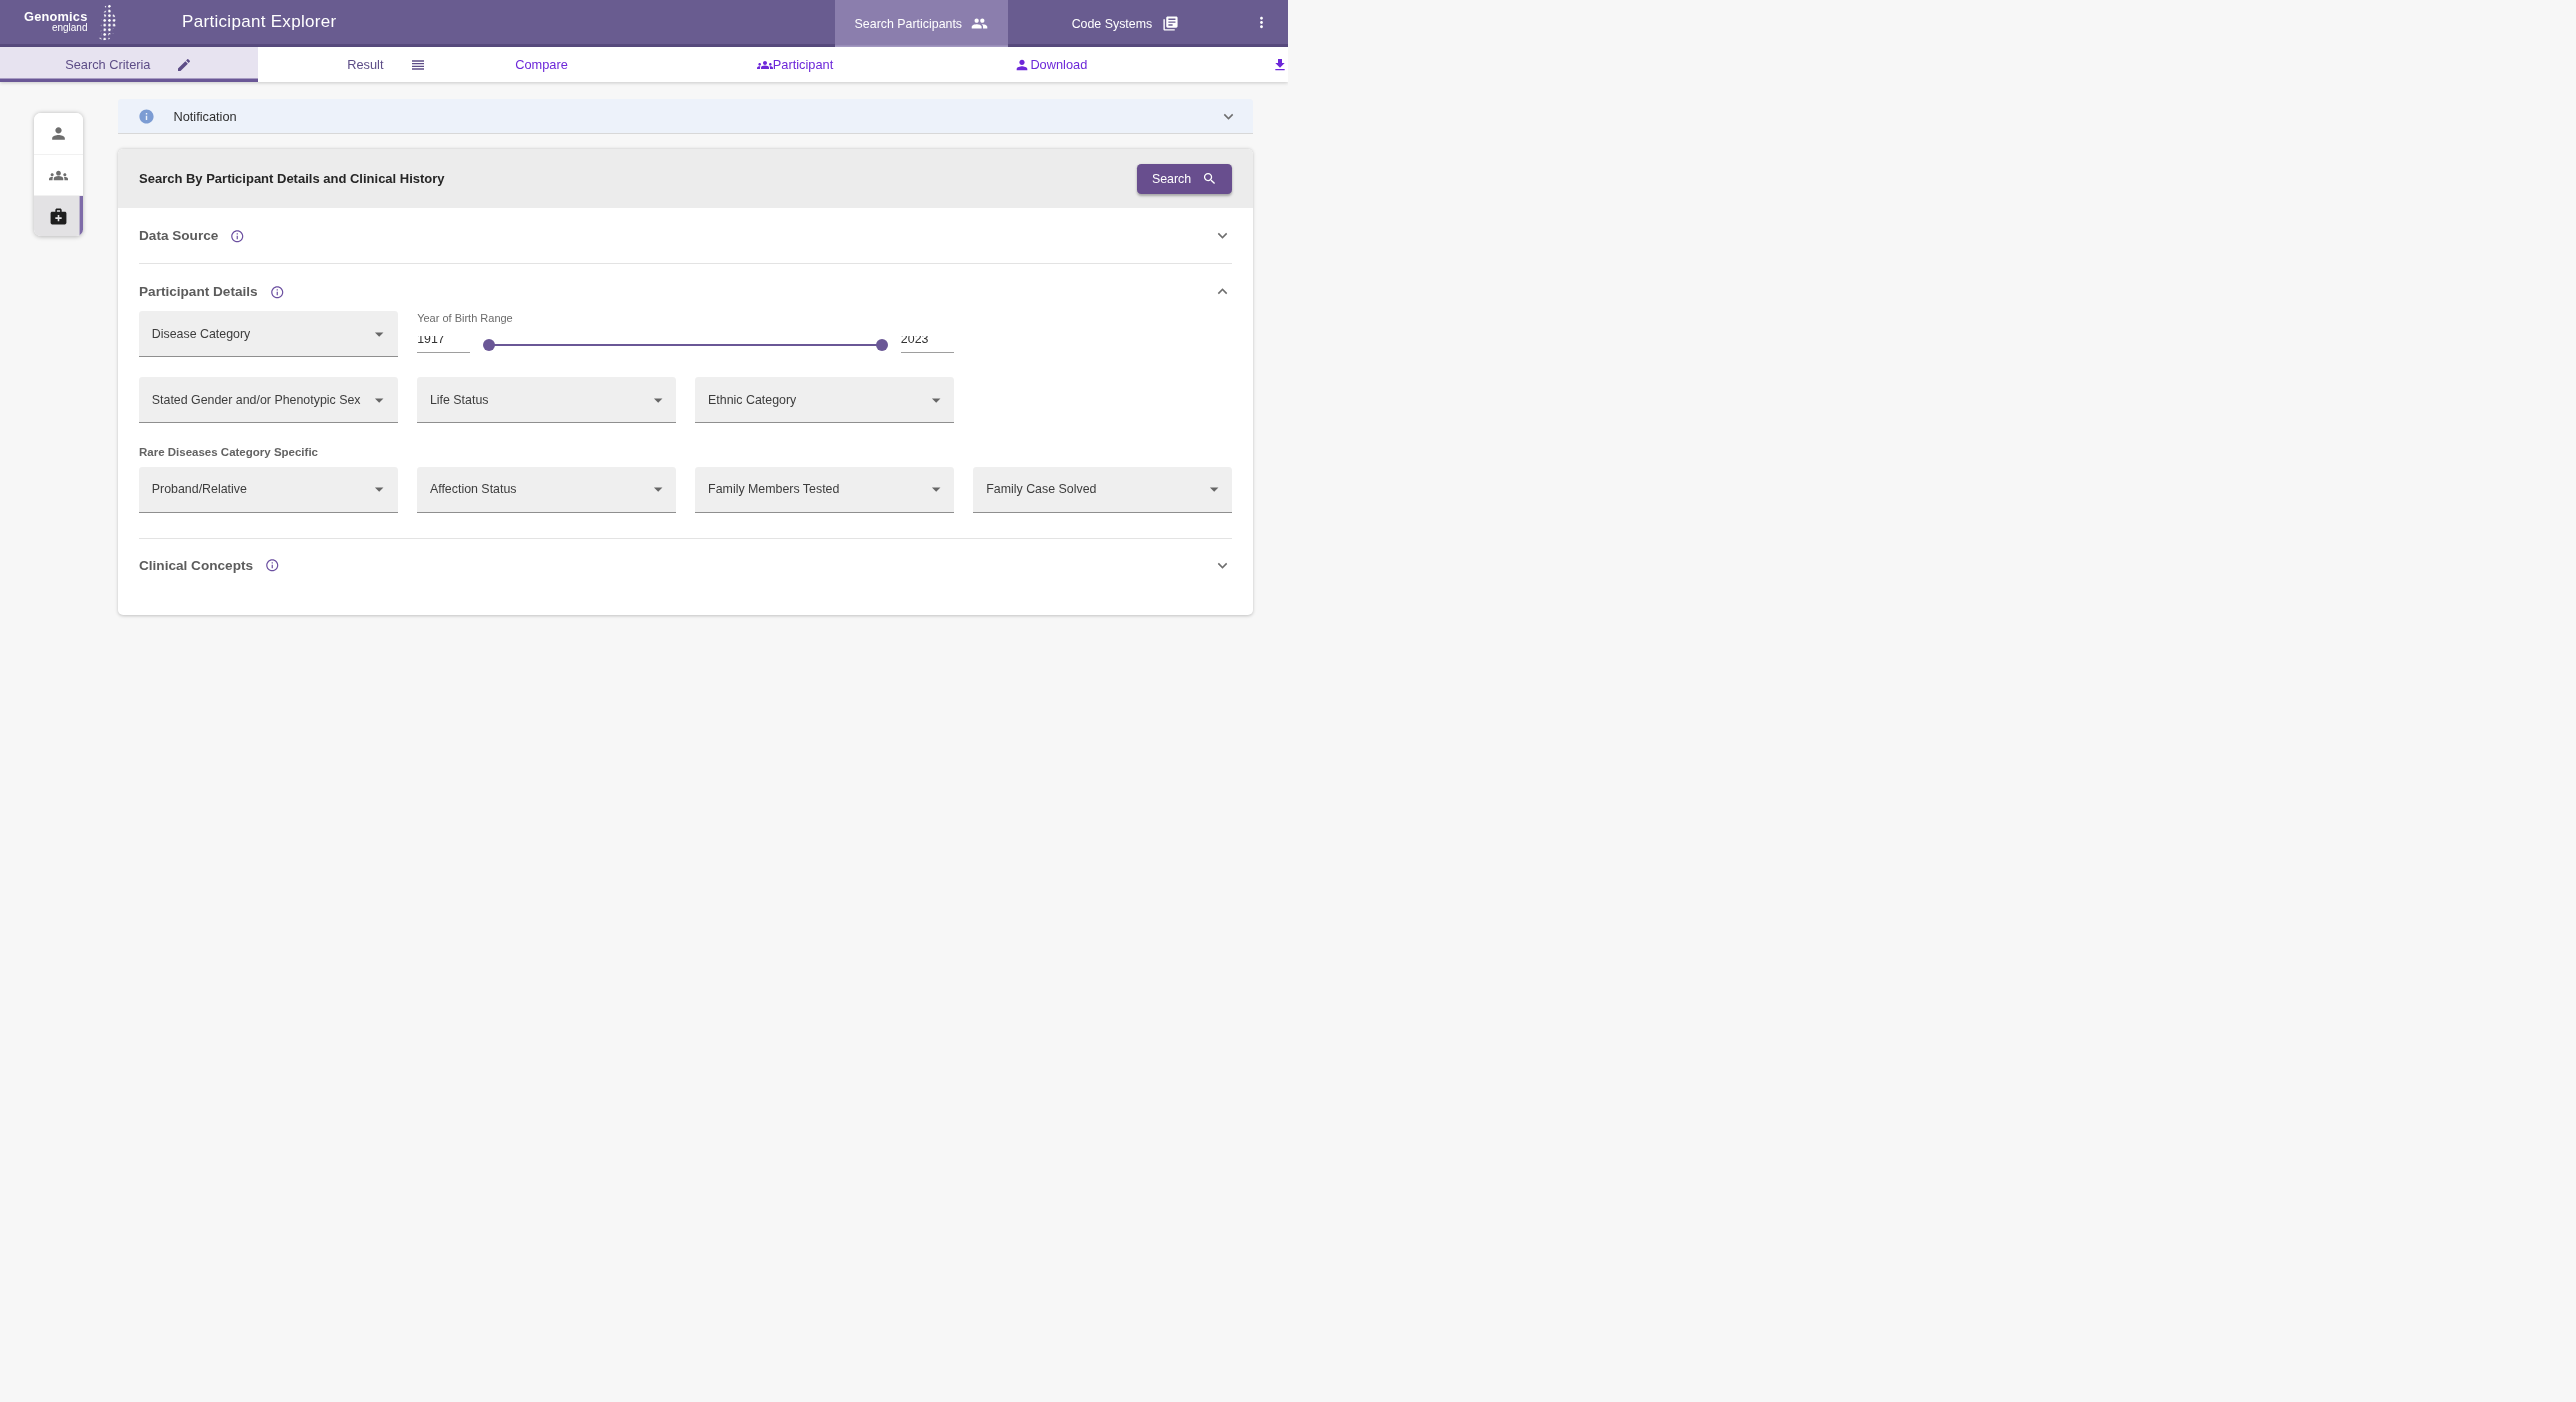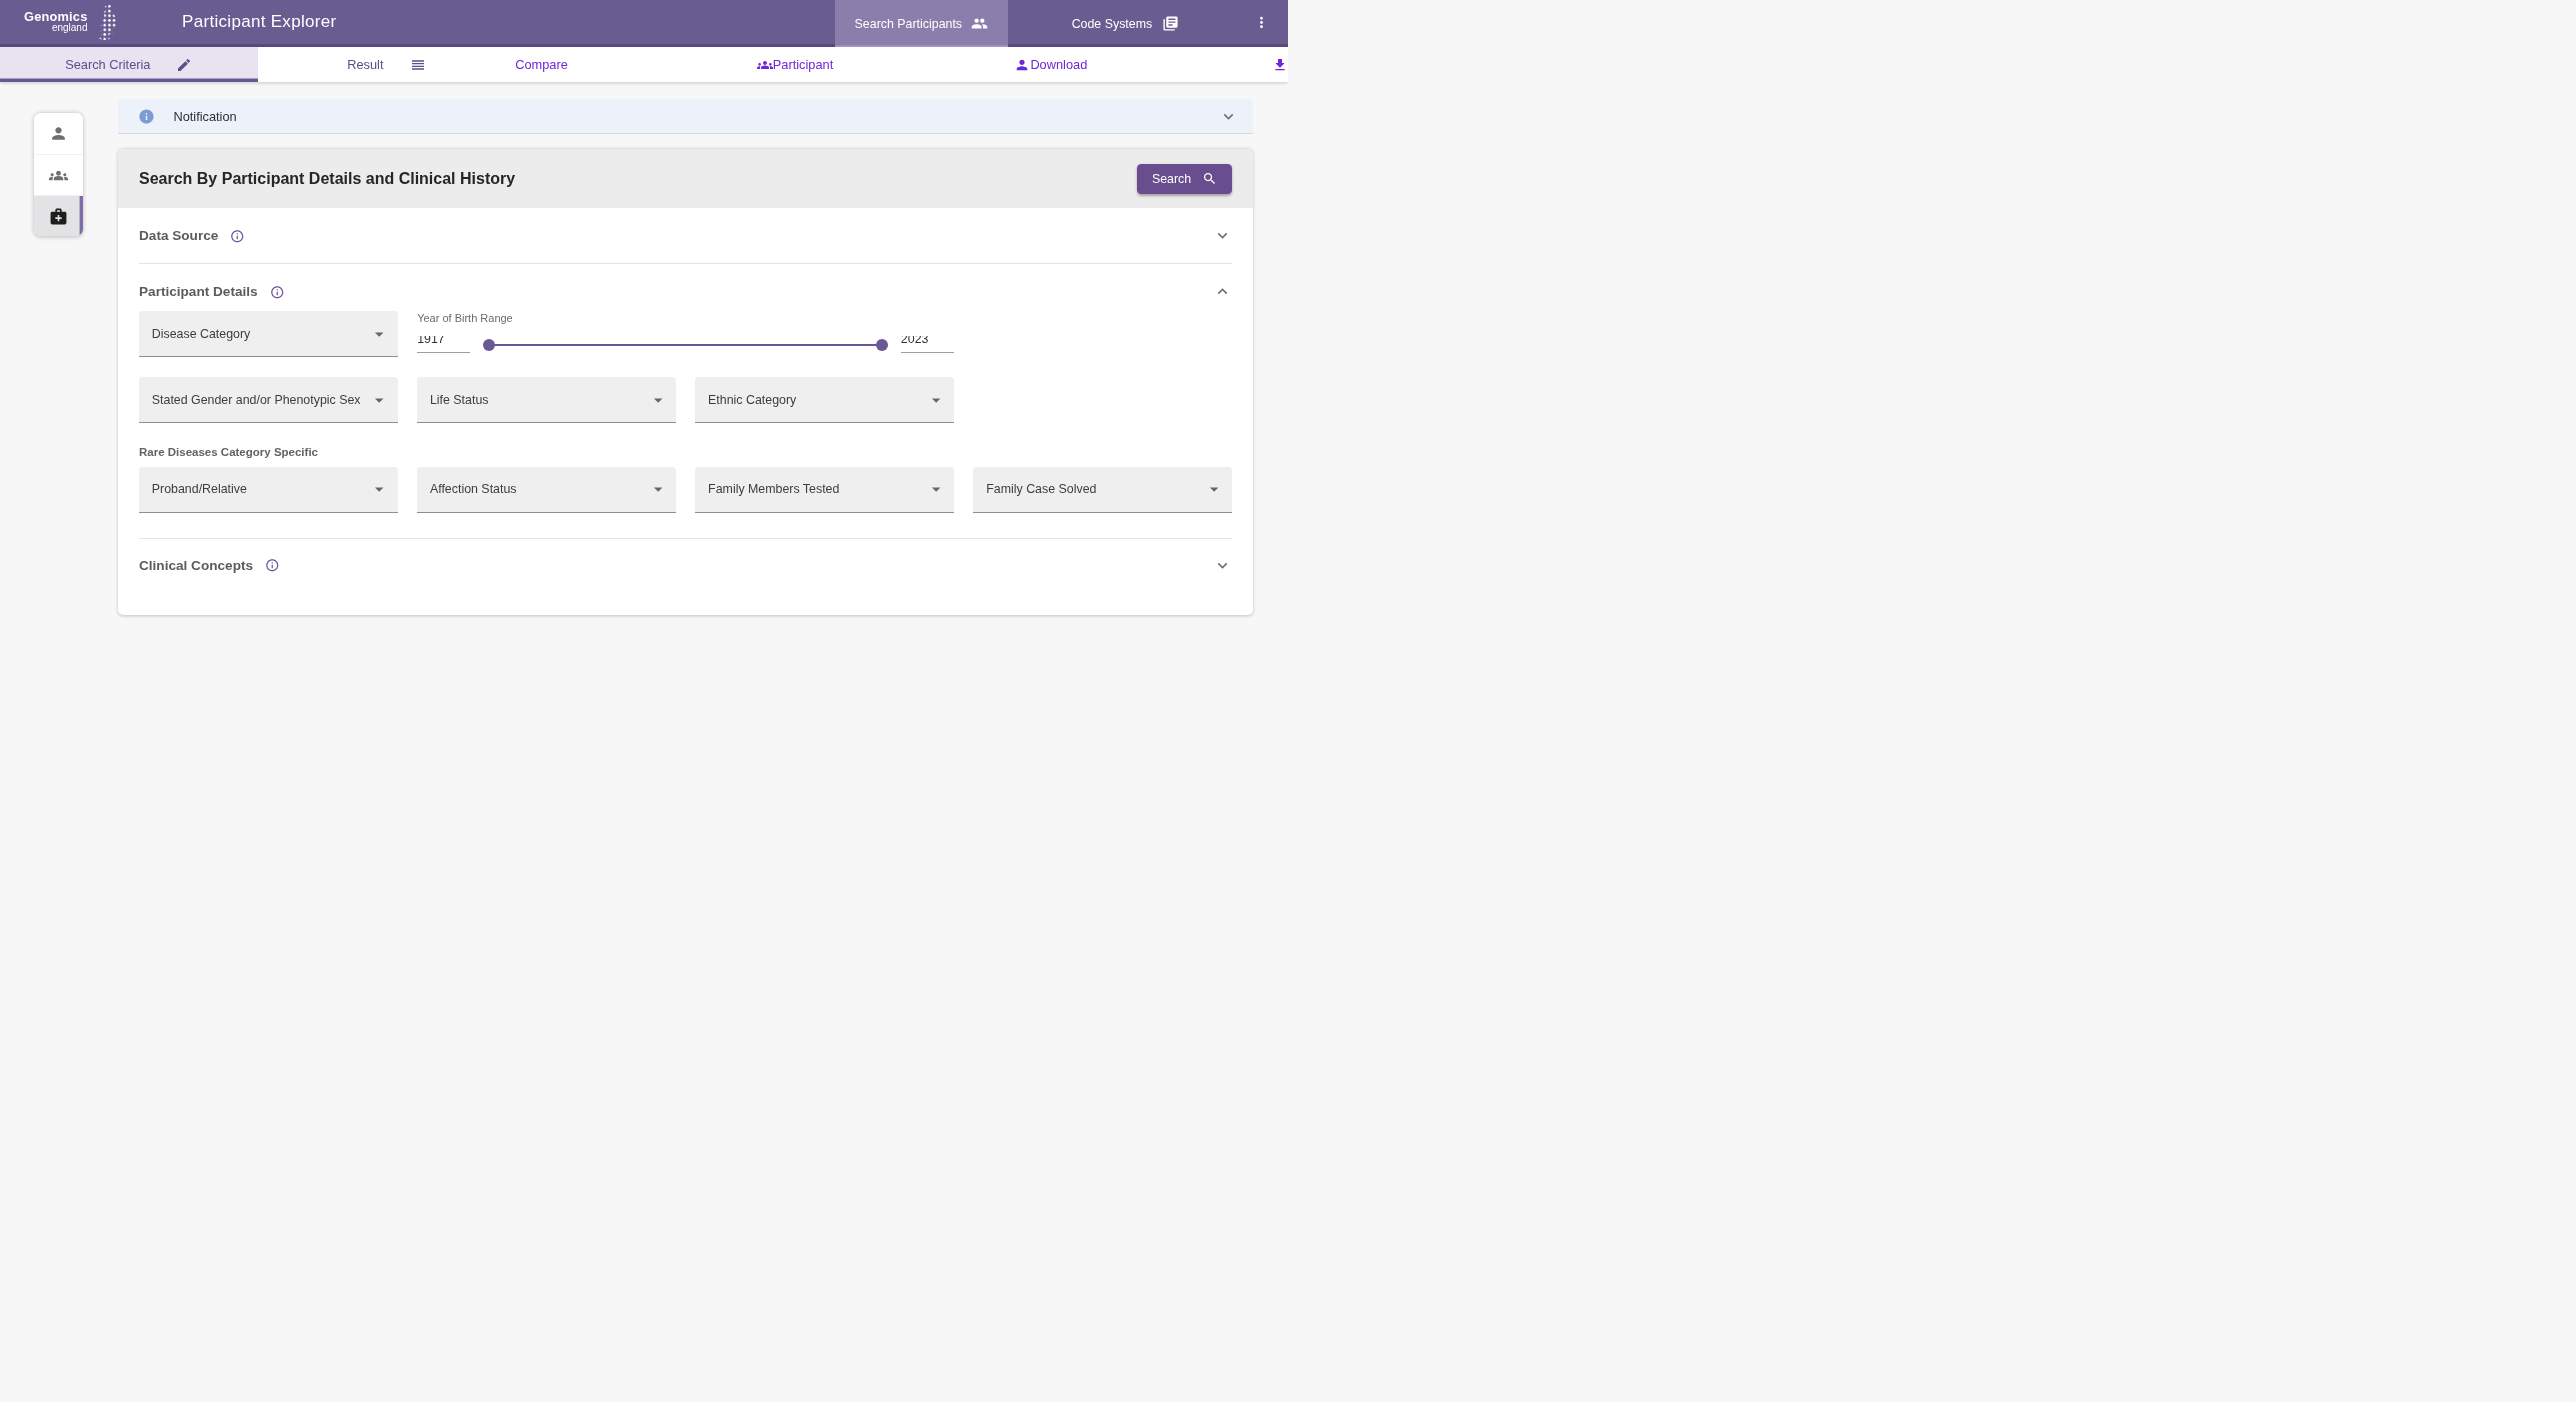--- a/index.html
+++ b/index.html
@@ -84,21 +84,21 @@
   .notif-label { margin-left: 18px; font-size: 12.8px; color: #2F2F2F; }
   .notification .chevron { margin-left: auto; }
   .chevron { width: 19px; height: 19px; color: #6E6E6E; flex: none; }
 
   
   .card {
     margin-top: 15.3px; background: #fff; border-radius: 5.1px;
     box-shadow: 0 0.9px 3.4px rgba(0,0,0,.22); overflow: hidden;
   }
   .card-header { background: #ECECEC; height: 59px; display: flex; align-items: center; padding: 0 21px; }
-  .card-title { font-size: 16px; font-weight: 700; color: #262626; margin: 0; }
+  .card-title { font-size: 13px; font-weight: 700; color: #262626; margin: 0; }
   .search-btn {
     margin-left: auto; background: #684E8E; color: #fff; border: none; border-radius: 4.3px;
     height: 30px; padding: 0 14.5px; font-size: 12.4px; font-family: inherit;
     display: flex; align-items: center; gap: 11px;
     box-shadow: 0 1.7px 2.6px rgba(0,0,0,.3); cursor: pointer;
   }
   .search-btn svg { width: 15.3px; height: 15.3px; }
 
   .card-body { padding: 0 21px 36px; }
   .section-row { display: flex; align-items: center; padding: 18px 0; cursor: pointer; }

